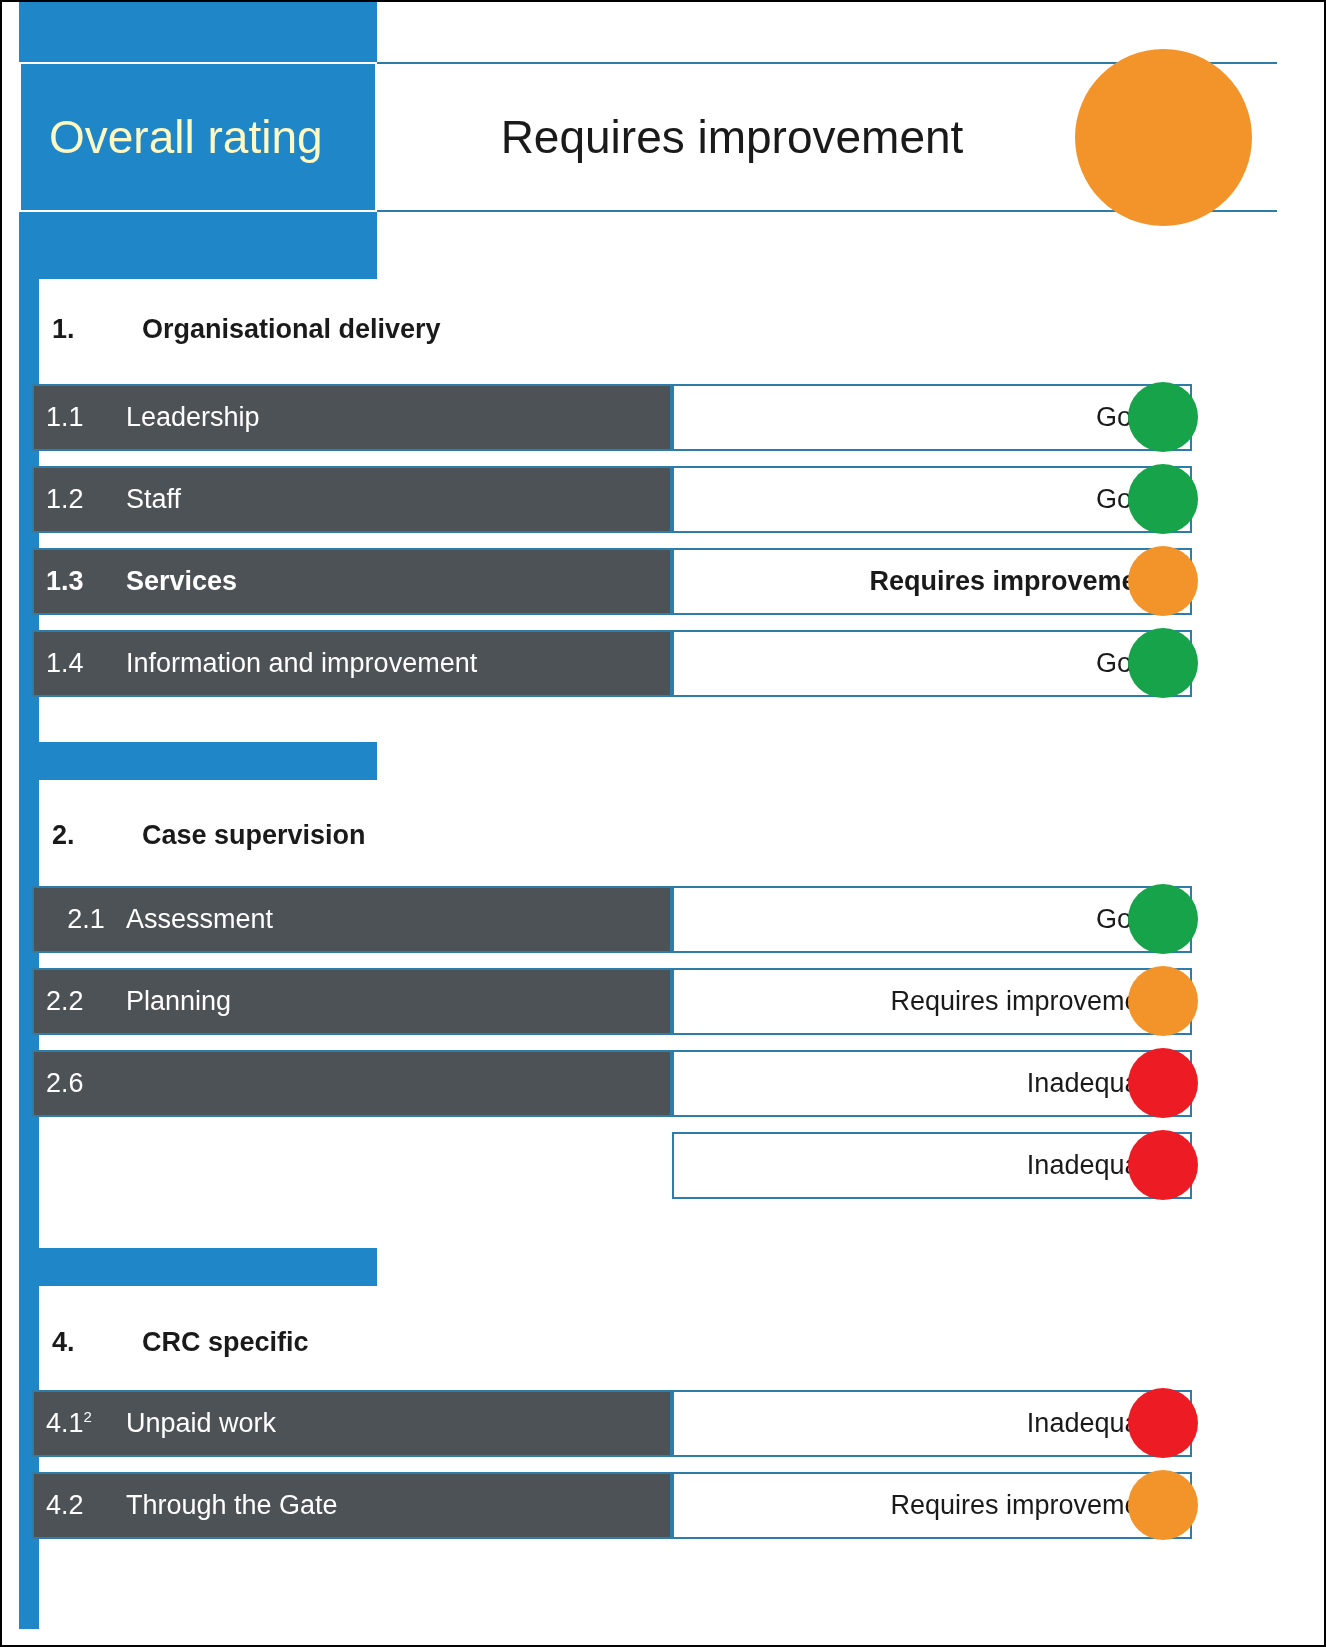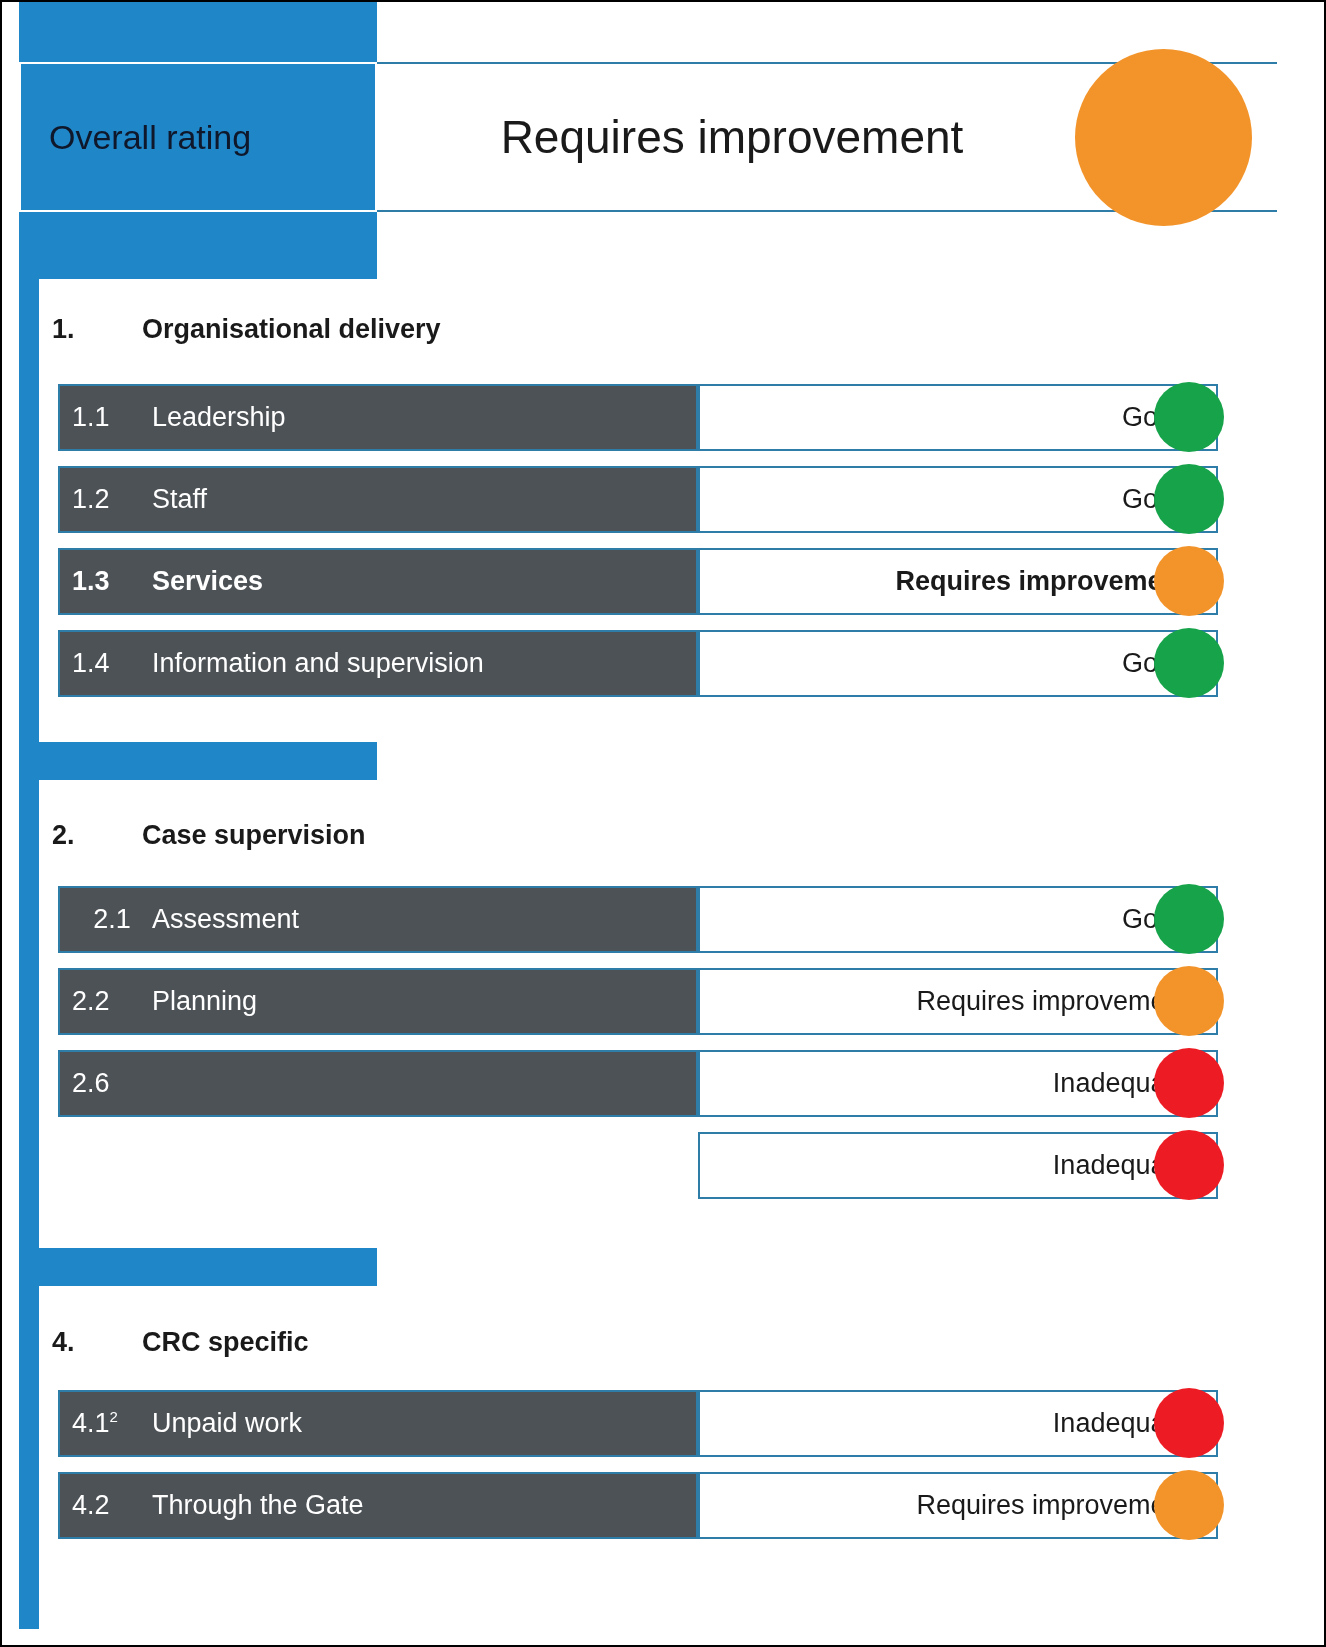--- a/index.html
+++ b/index.html
@@ -47,22 +47,22 @@
     width: 358px;
     height: 150px;
     background: #1f86c8;
     border: 2px solid #ffffff;
     box-sizing: border-box;
     display: flex;
     align-items: center;
     padding-left: 28px;
   }
   .hdr-label-box span {
-    color: #0f172a;
-    font-size: 34px;
+    color: #fef9c3;
+    font-size: 46px;
     line-height: 1;
     letter-spacing: 0px;
   }
   .hdr-value {
     position: absolute;
     left: 380px;
     top: 60px;
     width: 700px;
     height: 150px;
     display: flex;
@@ -115,21 +115,21 @@
     font-weight: bold;
   }
   .section-title .num {
     display: inline-block;
     width: 90px;
   }
 
   
   .row {
     position: absolute;
-    left: 56px;
+    left: 30px;
     width: 1160px;
     height: 56px;
   }
   .row-label {
     position: absolute;
     left: 0;
     top: 0;
     width: 640px;
     height: 67px;
     background: #4d5257;
@@ -224,21 +224,21 @@
             <span>Services</span>
           </div>
           <div class="row-rating">
             <span>Requires improvement</span>
           </div>
           <div class="row-circle" style="background: rgb(243, 148, 42);"></div>
         </div>
         <div class="row" style="top: 628px; padding-left: 44px;">
           <div class="row-label">
             <span class="rnum">1.4</span>
-            <span>Information and supervision</span>
+            <span>Information and improvement</span>
           </div>
           <div class="row-rating">
             <span>Good</span>
           </div>
           <div class="row-circle" style="background: rgb(22, 163, 74);"></div>
         </div>
       </div>
       <div class="section" style="top: 0px;">
         <div class="section-title" style="left: 50px; top: 818px;">
           <span class="num">2.</span>

